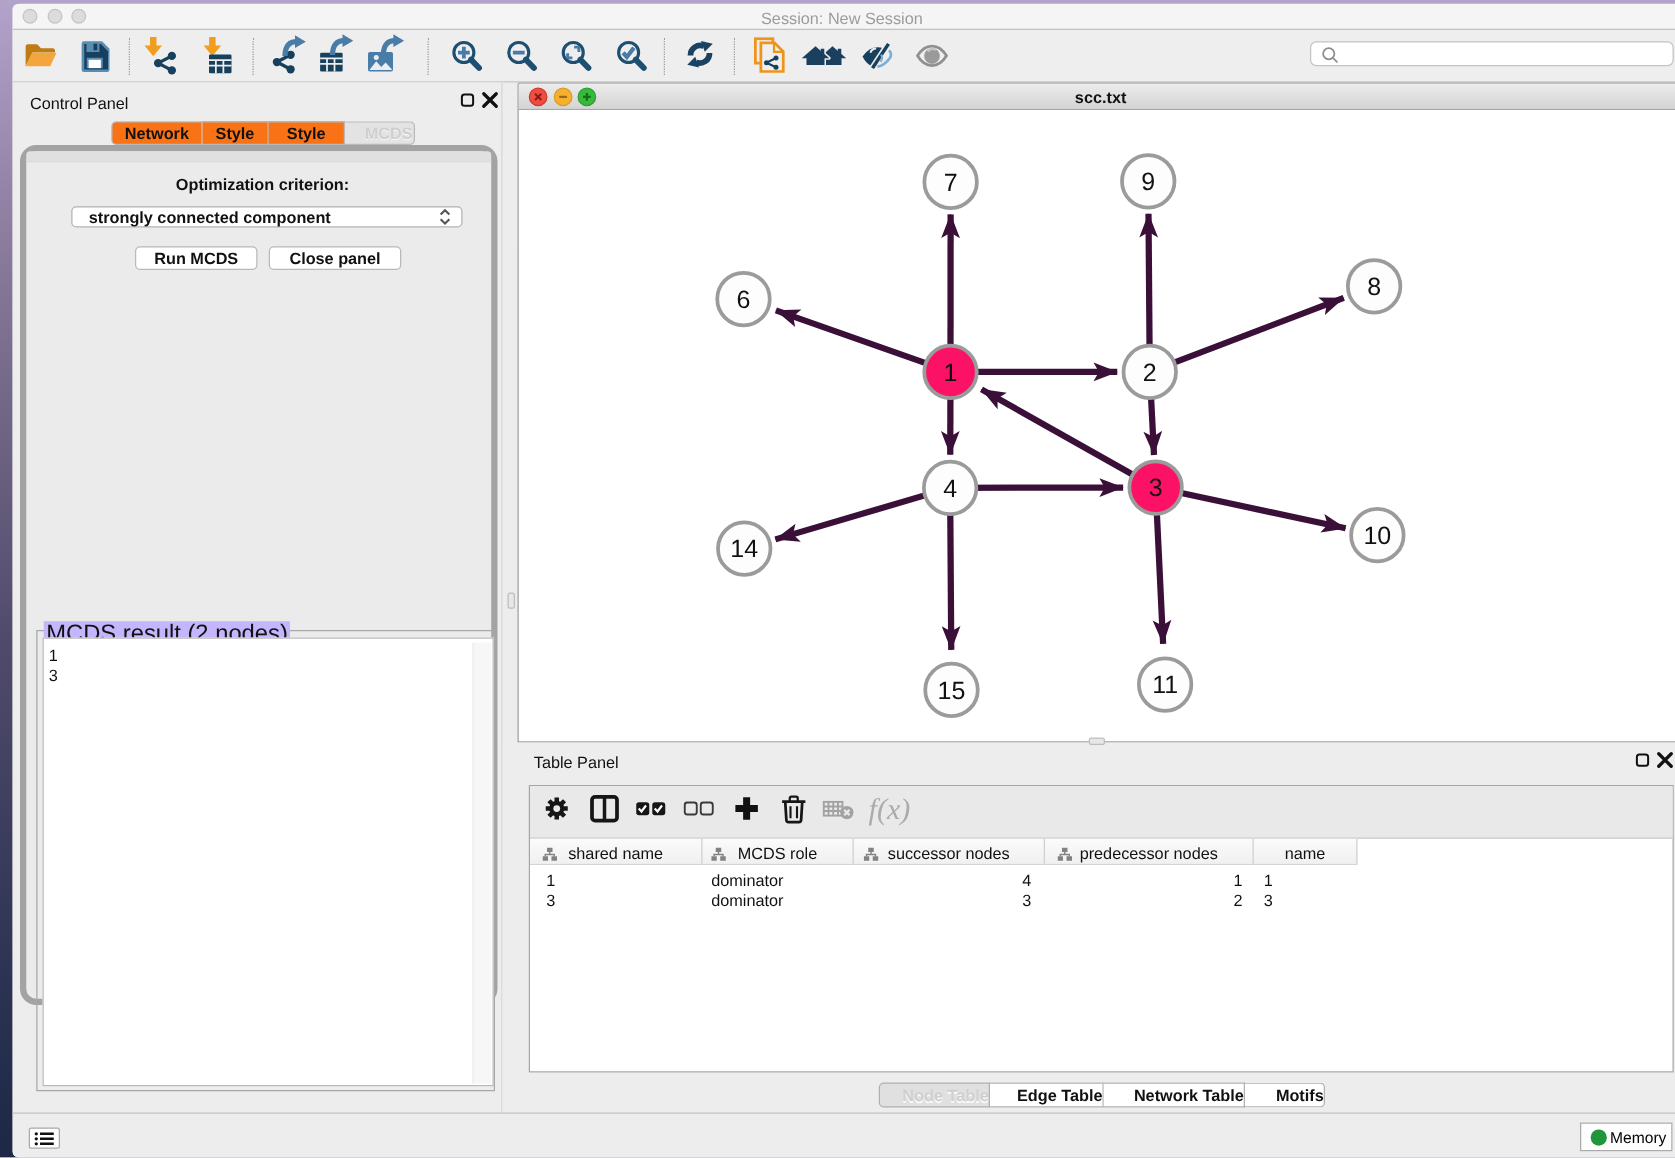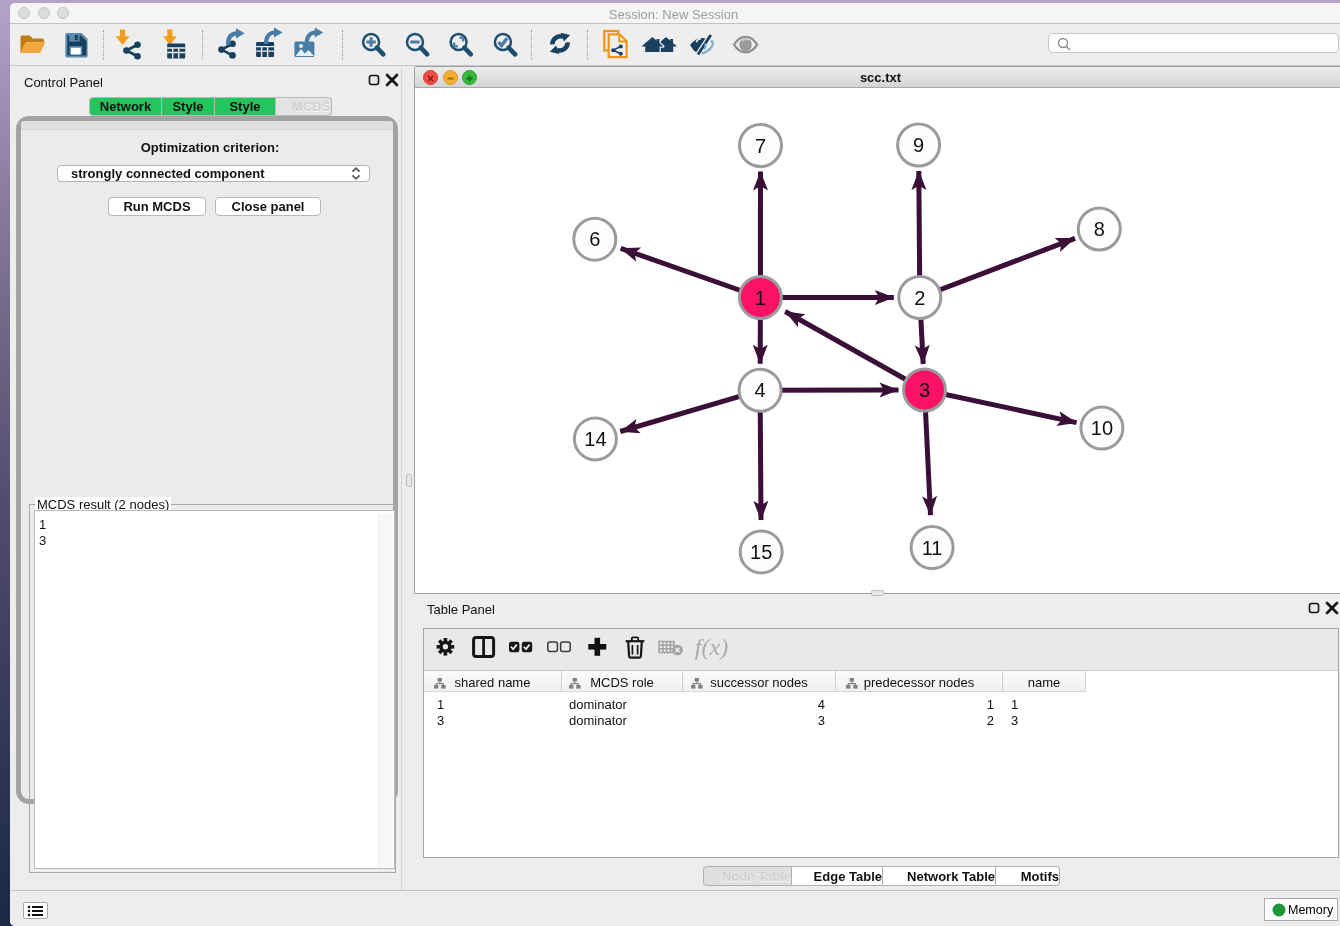--- a/index.html
+++ b/index.html
@@ -21,36 +21,36 @@
   .tsep { position:absolute; top:6px; height:30px; width:0;
           border-left:1px dotted #9a9a9a; }
   .searchbox { position:absolute; left:1038px; top:9px; width:291px; height:20px;
                background:#fff; border:1px solid #c4c4c4; border-radius:5px; }
   
   .cpanel { position:absolute; left:0; top:63px; width:392px; bottom:36px;
             background:#ededed; border-right:1px solid #d6d6d6; }
   .phead { font-size:13px; color:#111; }
   .tabrow { position:absolute; top:31px; left:79px; height:19px; display:flex; }
   .tab { height:19px; font-size:13px; font-weight:bold; line-height:18px; text-align:center;
-         background:#22c55e; border:1px solid #b9b9b9; border-left:none; color:#111; padding:0 0; }
+         background:#f97316; border:1px solid #b9b9b9; border-left:none; color:#111; padding:0 0; }
   .tab.first { border-left:1px solid #b9b9b9; border-radius:4px 0 0 4px; }
   .tab.sel { background:#e3e3e3; color:#cfcfcf; text-shadow:0 1px 0 #fafafa;
              border-radius:0 4px 4px 0;padding-left:15px; }
   .pane { position:absolute; left:6px; top:50px; width:382px; height:688px;
           border:5px solid #a3a3a3; border-radius:13px; background:#ebebeb; }
   .combo { position:absolute; left:36px; top:44px; width:313px; height:17px;
            background:#fff; border:1px solid #b3b3b3; border-radius:4px;
            font-size:13px; font-weight:bold; line-height:16px; padding-left:13px; color:#111; }
   .btn { position:absolute; height:19px; background:#fff; border:1px solid #b9b9b9;
          border-radius:4px; font-size:13px; font-weight:bold; text-align:center; line-height:17px; color:#111; }
   .fieldset { position:absolute; left:8px; top:376px; width:367px; height:376px; }
   .fsborder { position:absolute; left:0; top:7px; right:0; bottom:0;
               border:1px solid #a8a8a8; }
-  .fslegend { position:absolute; left:6px; top:0; background:#ffffff; padding:0 2px;
-              font-size:13px; color:#111; }
+  .fslegend { position:absolute; left:6px; top:0; background:#c4b5fd; padding:0 2px;
+              font-size:19px; color:#111; }
   .fswhite { position:absolute; left:5px; top:13px; right:1px; bottom:4px;
              background:#fff; border:1px solid #b9b9b9; font-size:13px; color:#111; }
   .fsscroll { position:absolute; right:1px; top:3px; bottom:1px; width:15px;
               background:#f7f7f7; border-left:1px solid #ececec; }
   
   .netframe { position:absolute; left:404px; top:63px; width:933px; height:528px;
               border:1px solid #9e9e9e; border-radius:2px 2px 0 0; background:#fff; }
   .nethead { position:absolute; top:0; left:0; right:0; height:21px;
              background:linear-gradient(180deg,#ececec,#d4d4d4);
              border-bottom:1px solid #a8a8a8; }

